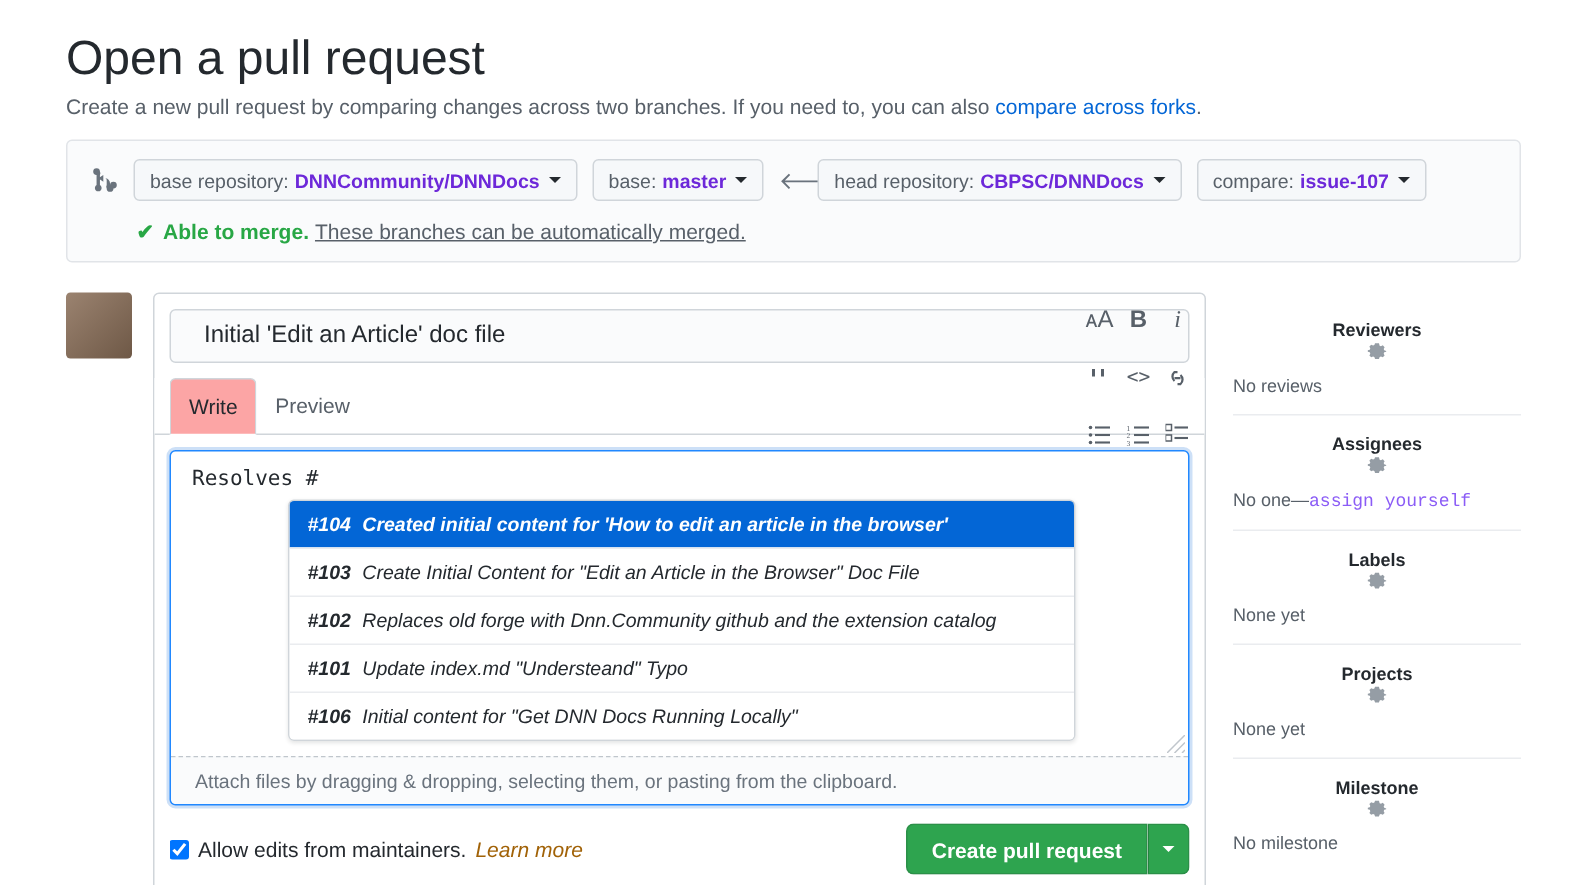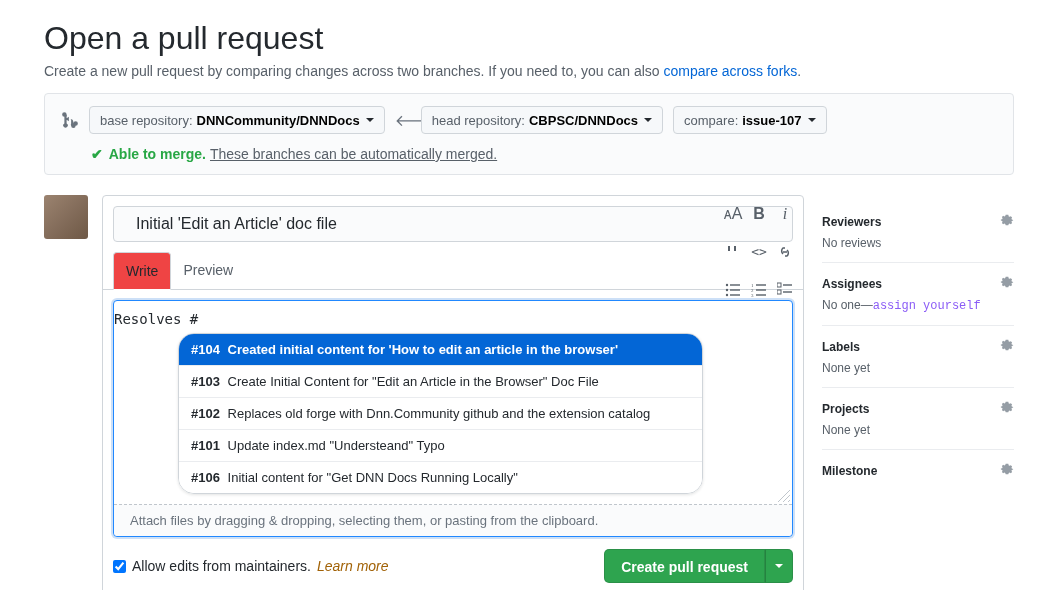--- a/index.html
+++ b/index.html
@@ -45,21 +45,21 @@
     border-radius: 4px;
     padding: 4px 10px;
     font-size: 13px;
     display: inline-flex;
     align-items: center;
     cursor: pointer;
     color: #586069;
     white-space: nowrap;
     height: 28px;
   }
-  .dropdown-btn strong { color: #000000; margin-left: 4px; }
+  .dropdown-btn strong { color: #6d28d9; margin-left: 4px; }
   .caret {
     display:inline-block;
     width:0; height:0;
     border-left:4px solid transparent;
     border-right:4px solid transparent;
     border-top:4px solid #24292e;
     margin-left:6px;
   }
   .arrow-left { color:#6a737d; font-size:16px; width:16px; text-align:center; }
   .merge-status {
@@ -116,53 +116,54 @@
     color:#586069;
     cursor:pointer;
     height:38px;
     line-height:37px;
     display:inline-block;
   }
   .tab.active {
     border:1px solid #d0d5da;
     border-bottom:1px solid #fff;
     border-radius:4px 4px 0 0;
-    background:#ef4444;
+    background:#fca5a5;
     color:#24292e;
     margin-bottom:-1px;
     padding: 0 12px;
   }
   .toolbar { margin-left:auto; display:flex; gap:22px; align-items:flex-end; color:#586069;flex-direction:column; }
   .toolbar .group { display:flex; gap:10px; align-items:center; }
   .toolbar svg, .toolbar span.glyph { width:16px; height:16px; cursor:pointer; display:inline-flex; align-items:center; justify-content:center; font-size:16px; }
   .toolbar span.glyph { font-family: Georgia, 'Times New Roman', serif; }
 
   .body-area {
     margin:10px;
     border:1px solid #2188ff;
     border-radius:4px;
     box-shadow: 0 0 0 2px rgba(3,102,214,0.2);
     position:relative;
     background:#fff;
   }
   .body-text {
-    padding: 10px 0;
+    padding: 10px 14px;
     min-height:190px;
     position:relative;
     font-size:14px;
   }
   .resolves { font-family: Consolas, Menlo, monospace; font-size:14px; color:#24292e; }
   .suggest-list {
     margin-left:64px;
     margin-top:6px;
     border:1px solid #d0d5da;
-    border-radius:16px;
+    border-radius:4px;
     width:525px;
     overflow:hidden;
     box-shadow:0 1px 3px rgba(27,31,35,.12);
+    font-style:italic;
   }
   .suggest-item {
     padding:8px 12px;
     font-size:13px;
     color:#24292e;
     cursor:pointer;
     border-top:1px solid #eaecef;
     background:#fff;
   }
   .suggest-item:first-child { border-top:none; }
@@ -216,20 +217,21 @@
   .side-block {
     border-bottom:1px solid #eaecef;
     padding:12px 0;
     font-size:12px;
   }
   .side-header {
     display:flex;
     align-items:center;
     justify-content:space-between;
     margin-bottom:6px;
+    flex-direction:column;
   }
   .side-title { font-weight:600; color:#24292e; font-size:12px; }
   .gear { color:#959da5; cursor:pointer; }
   .side-value { color:#586069; font-size:12px; }
   .side-value a { color:#8b5cf6; text-decoration:none;font-family:Liberation Mono, monospace; }
 </style>
 </head>
 <body>
 
 <h1 class="page-title">Open a pull request</h1>
@@ -240,20 +242,25 @@
 <div class="compare-box">
   <div class="compare-row">
     <span class="compare-icon">
       <svg viewBox="0 0 16 16" width="18" height="18" fill="currentColor">
           <path d="M5 3a2 2 0 1 0-2 2v6a2 2 0 1 0 2 0V5a2 2 0 0 0 0-2zm8 10a2 2 0 1 0-2-2v-1a3 3 0 0 0-3-3H7V5l-3 2 3 2V7h1a1 1 0 0 1 1 1v3a2 2 0 0 0 0 2 2 2 0 0 0 4 0z"></path>
         </svg>
     </span>
     <div class="dropdown-btn">
       <span>base repository: </span>
         <strong>DNNCommunity/DNNDocs</strong>
+        <span class="caret"></span>
+    </div>
+    <div class="dropdown-btn">
+      <span>base: </span>
+        <strong>master</strong>
         <span class="caret"></span>
     </div>
     <span class="arrow-left">🡐</span>
     <div class="dropdown-btn">
       <span>head repository: </span>
         <strong>CBPSC/DNNDocs</strong>
         <span class="caret"></span>
     </div>
     <div class="dropdown-btn">
       <span>compare: </span>
@@ -413,15 +420,16 @@
       </div>
       <div class="side-value">None yet</div>
     </div>
     <div class="side-block" style="border-bottom:none">
       <div class="side-header">
         <span class="side-title">Milestone</span>
         <span class="gear"><svg viewBox="0 0 16 16" width="14" height="14" fill="currentColor">
               <path d="M8 5a3 3 0 1 0 0 6 3 3 0 0 0 0-6zm7 3l-1.5-.5-.4-1 .7-1.4-1.4-1.4-1.4.7-1-.4L9.5 2h-3l-.5 1.5-1 .4-1.4-.7L2.2 4.6l.7 1.4-.4 1L1 7.5v1l1.5.5.4 1-.7 1.4 1.4 1.4 1.4-.7 1 .4.5 1.5h3l.5-1.5 1-.4 1.4.7 1.4-1.4-.7-1.4.4-1L15 8.5v-1z"></path>
             </svg></span>
       </div>
+      <div class="side-value">No milestone</div>
     </div>
   </div>
 </div>
 
 </body></html>

